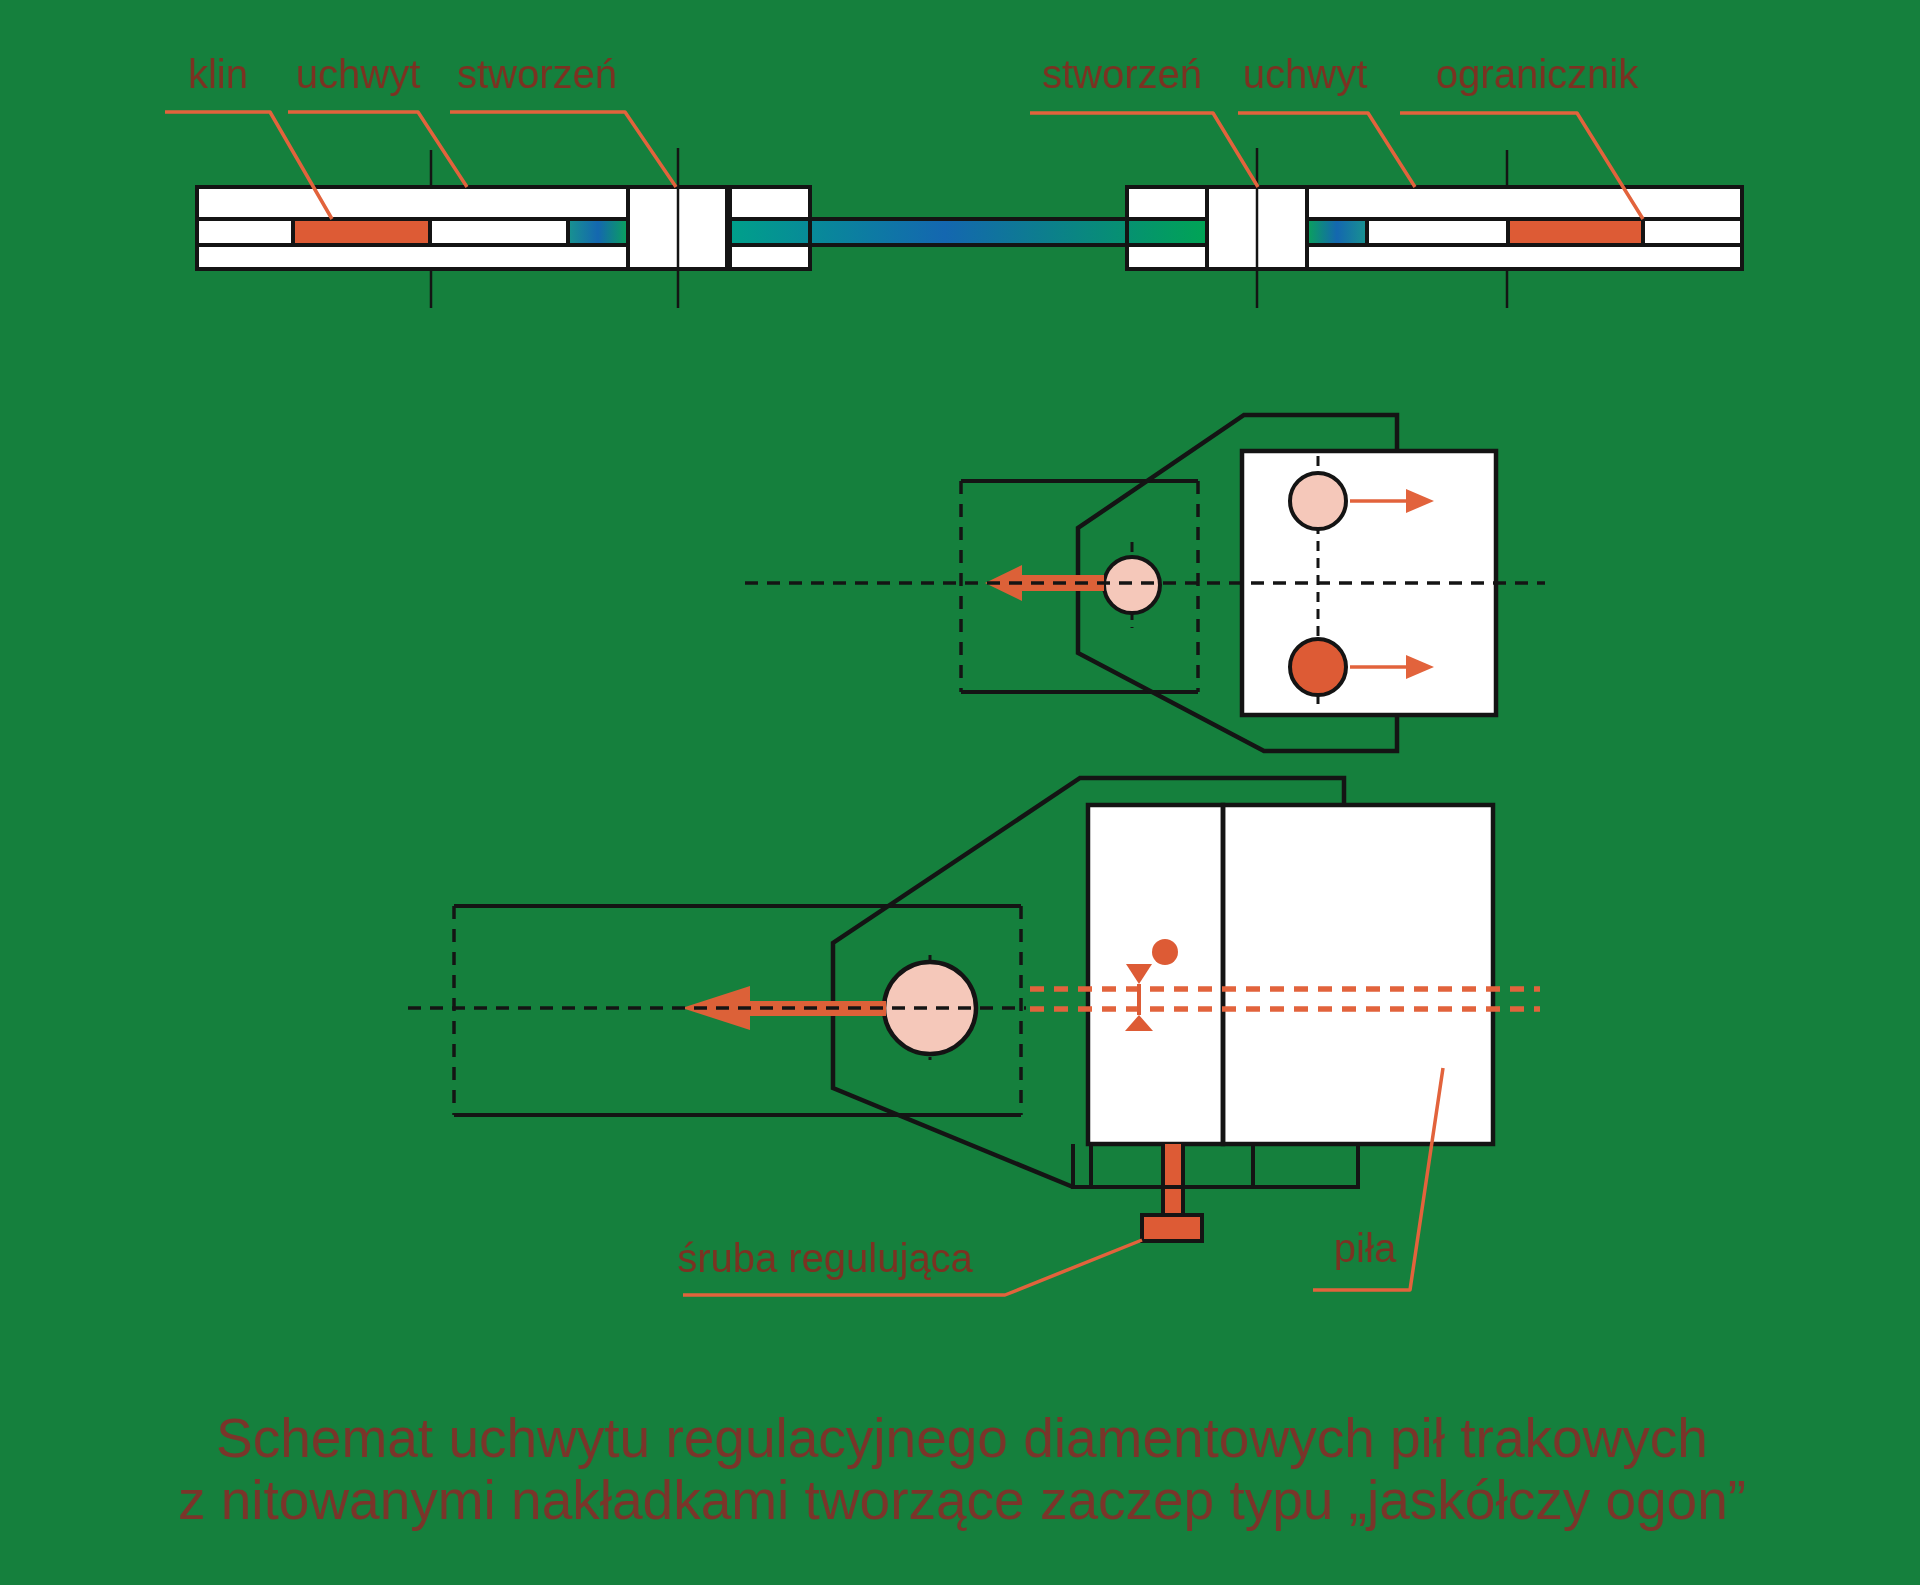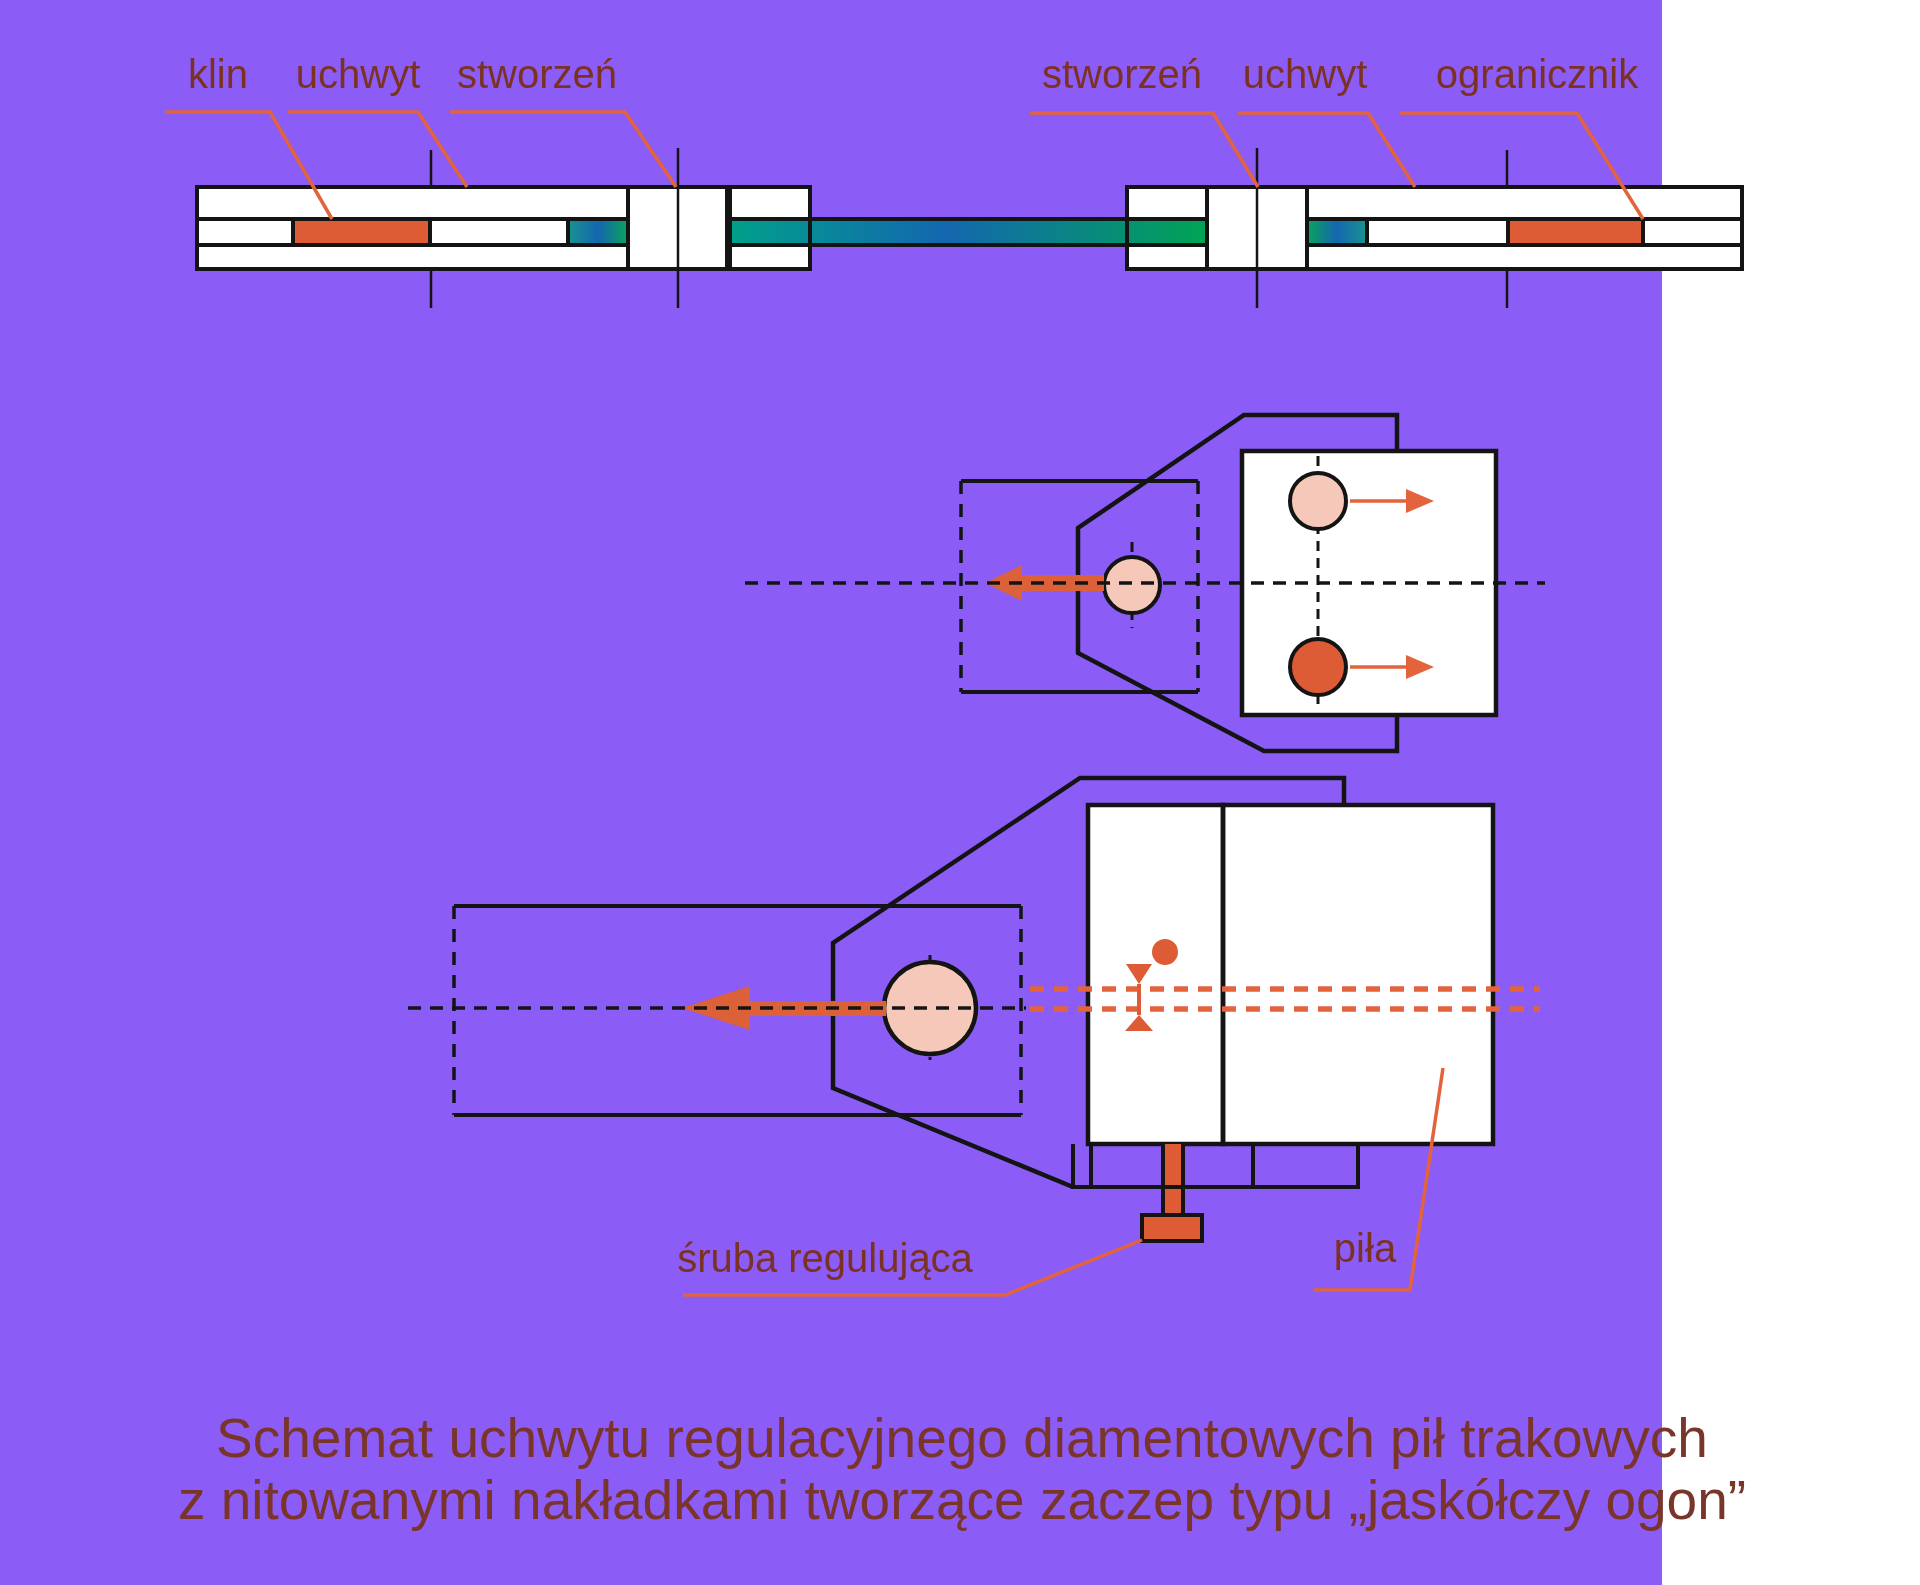--- a/index.html
+++ b/index.html
@@ -1,16 +1,16 @@
 <!DOCTYPE html>
 <html style="--line: #141414; --orange: #dd5b35; --leader_orange: #e2633c; --arrow_orange: #dc6138; --pink: #f5c8ba; --label_brown: #7b3222; --caption_brown: #7a352a; --gradient_teal: #18938f; --gradient_blue: #1467b0; --gradient_green: #0aa25b;"><head>
 <meta charset="utf-8">
 <style>
   html,body{margin:0;padding:0;background:#fff}
-  .stage{width:1662px;height:1585px;position:relative;background:#8b5cf6;font-family:"Liberation Sans",sans-serif}
+  .stage{width:1920px;height:1585px;position:relative;background:#15803d;font-family:"Liberation Sans",sans-serif}
   svg{display:block}
   .outline{fill:none;stroke:var(--line,#141414);stroke-width:4;stroke-linejoin:miter}
   .o45{stroke-width:4.5}
   .whitefill{fill:#fff;stroke:none}
   .tick{stroke:var(--line,#141414);stroke-width:2.5;fill:none}
   .dashblack{stroke:var(--line,#141414);stroke-width:3.5;stroke-dasharray:13 9;fill:none}
   .dashside{stroke:var(--line,#141414);stroke-width:3.5;stroke-dasharray:13 10;fill:none}
   .dashthin{stroke:var(--line,#141414);stroke-width:3;stroke-dasharray:10 7;fill:none}
   .dashorange{stroke:var(--leader_orange,#e2633c);stroke-width:5.5;stroke-dasharray:14 10;fill:none}
   .leader{stroke:var(--leader_orange,#e2633c);stroke-width:3.5;fill:none;stroke-linejoin:round}

